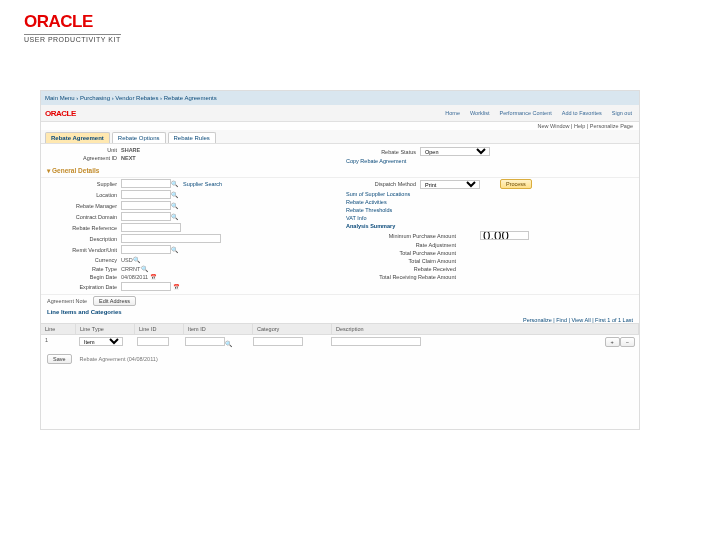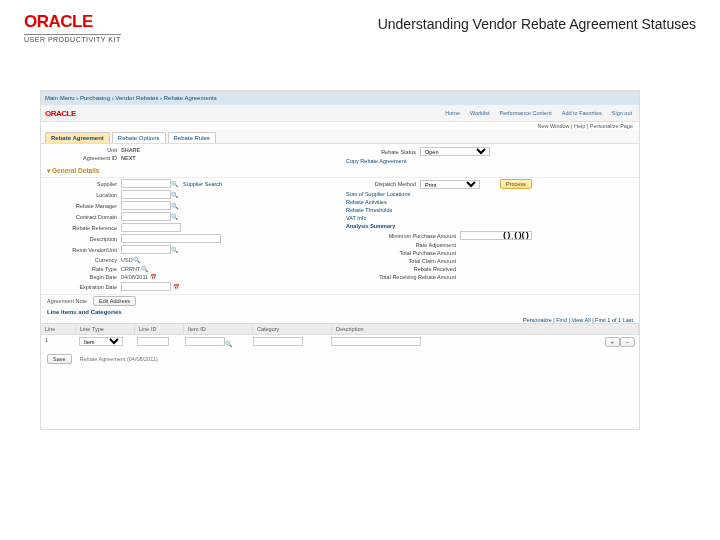--- a/index.html
+++ b/index.html
@@ -35,21 +35,20 @@
   .sel{height:9px;border:1px solid #c9c9c9;background:#fff;font-size:5.5px}
 </style>
 </head>
 <body>
 
 <div class="hdr">
   <div class="logo-wrap">
     <div class="oracle-logo">ORACLE</div>
     <div class="upk">USER PRODUCTIVITY KIT</div>
   </div>
-  <div class="title">Understanding Vendor Rebate Agreement Statuses</div>
 </div>
 
 <div class="shot">
 
   <div class="bc">Main Menu  ›  Purchasing  ›  Vendor Rebates  ›  Rebate Agreements</div>
 
   <div class="gnav">
     <span class="app-logo">ORACLE</span>
     <div class="gnav-items">
       <span>Home</span>
@@ -166,21 +165,21 @@
           <span class="blue-link">Rebate Thresholds</span>
         </div>
       <div class="row">
           <span class="blue-link">VAT Info</span>
         </div>
       <div class="row" style="font-weight:600;color:#0a4a7a">
           <span>Analysis Summary</span>
         </div>
       <div class="row">
           <span class="lbl" style="width:110px">Minimum Purchase Amount</span>
-          <input class="inp" style="width: 72px; text-align: right;" value="0.00">
+          <input class="inp" style="width: 49px; text-align: left; margin-left: 20px;" value="0.00">
         </div>
       <div class="row">
           <span class="lbl" style="width:110px">Rate Adjustment</span>
         </div>
       <div class="row">
           <span class="lbl" style="width:110px">Total Purchase Amount</span>
         </div>
       <div class="row">
           <span class="lbl" style="width:110px">Total Claim Amount</span>
         </div>

